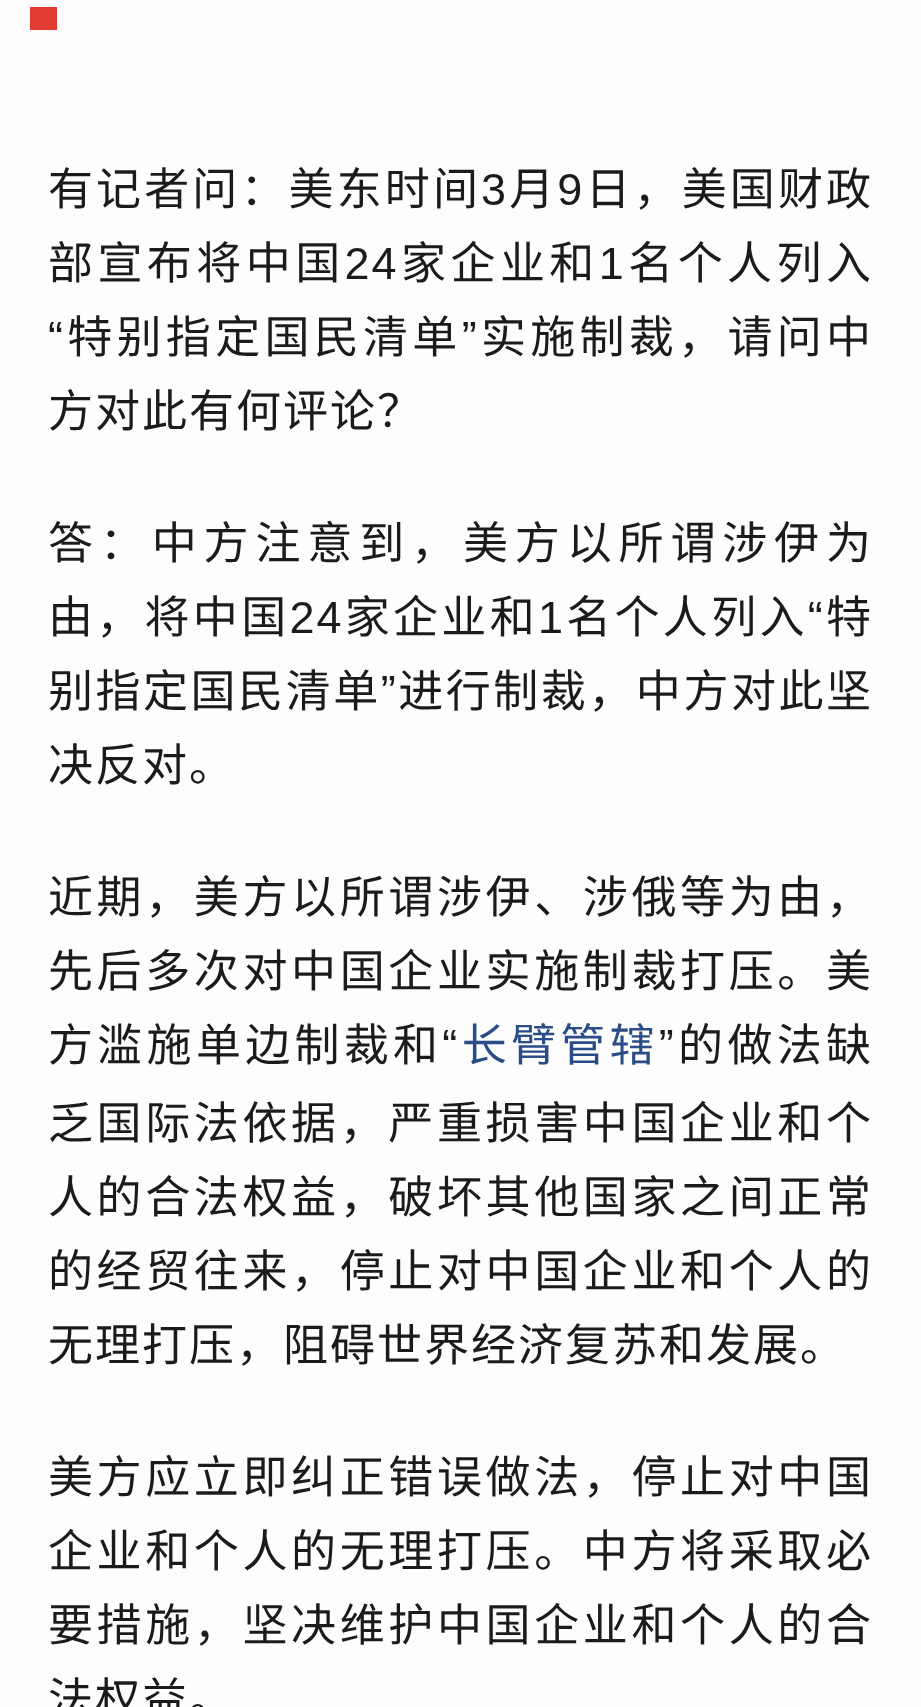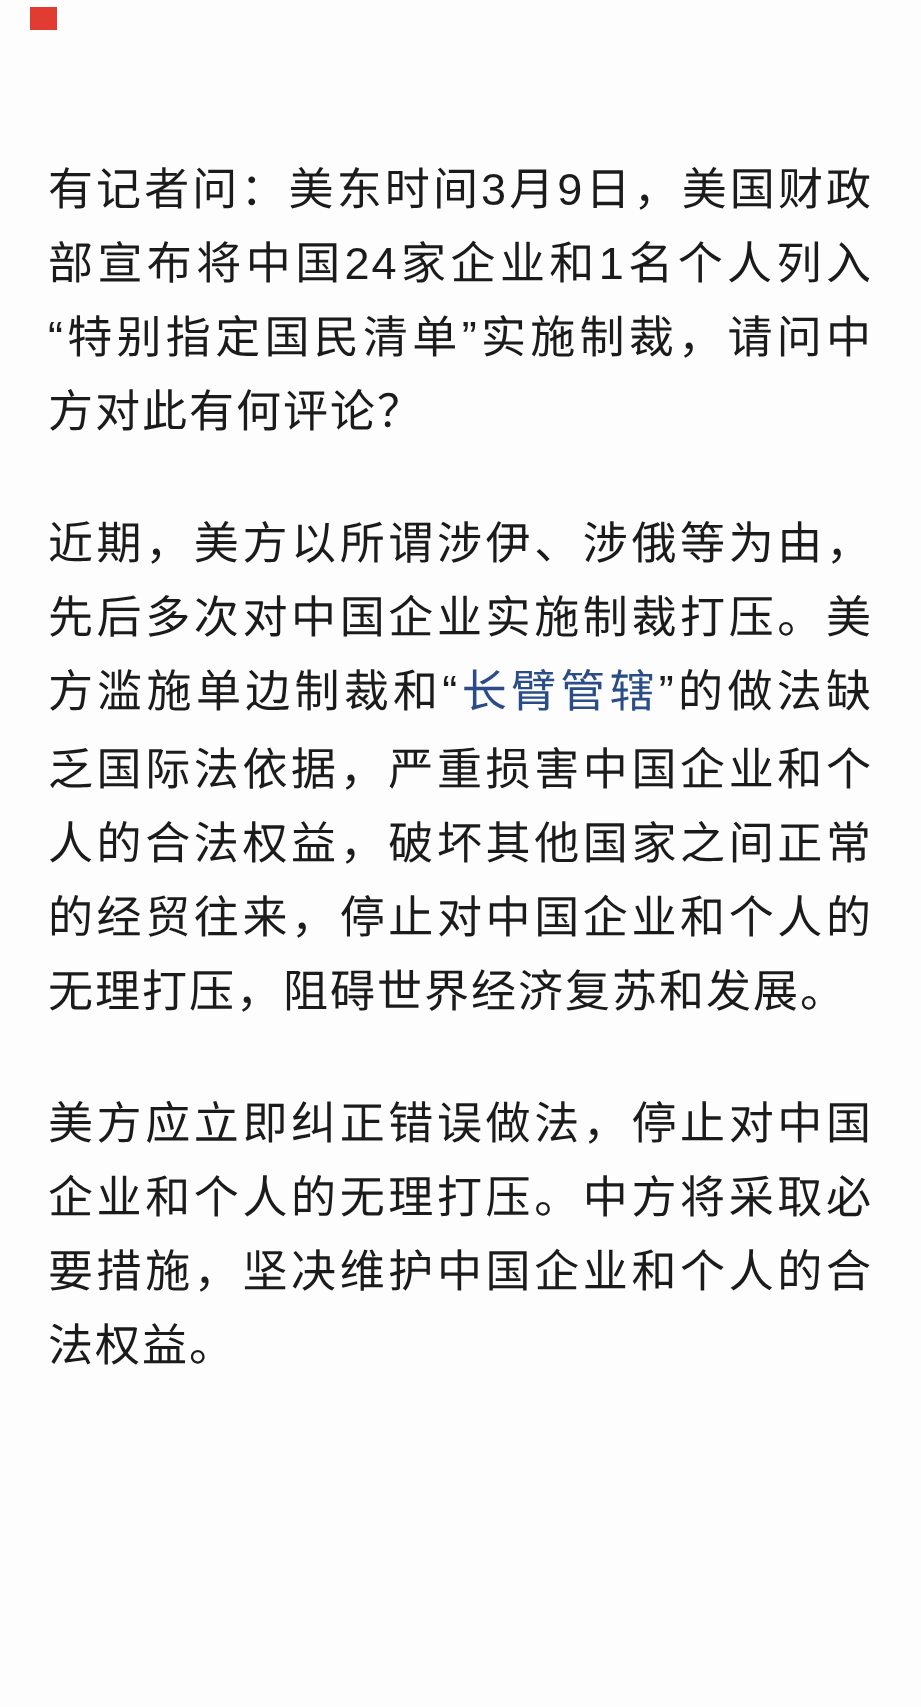--- a/index.html
+++ b/index.html
@@ -52,16 +52,17 @@
     font-family: Liberation Mono, monospace;
   }
 </style>
 </head>
 <body>
 
 <div class="page">
   <div class="red-mark"></div>
   <main class="article">
       <p><span>有记者问：美东时间3月9日，美国财政部宣布将中国24家企业和1名个人列入“特别指定国民清单”实施制裁，请问中方对此有何评论？</span></p>
+      <p><span>答：中方注意到，美方以所谓涉伊为由，将中国24家企业和1名个人列入“特别指定国民清单”进行制裁，中方对此坚决反对。</span></p>
       <p><span>近期，美方以所谓涉伊、涉俄等为由，先后多次对中国企业实施制裁打压。美方滥施单边制裁和“</span><a class="inline-link" href="#">长臂管辖</a><span>”的做法缺乏国际法依据，严重损害中国企业和个人的合法权益，破坏其他国家之间正常的经贸往来，停止对中国企业和个人的无理打压，阻碍世界经济复苏和发展。</span></p>
       <p><span>美方应立即纠正错误做法，停止对中国企业和个人的无理打压。中方将采取必要措施，坚决维护中国企业和个人的合法权益。</span></p>
     </main>
 </div>
 
 </body></html>

